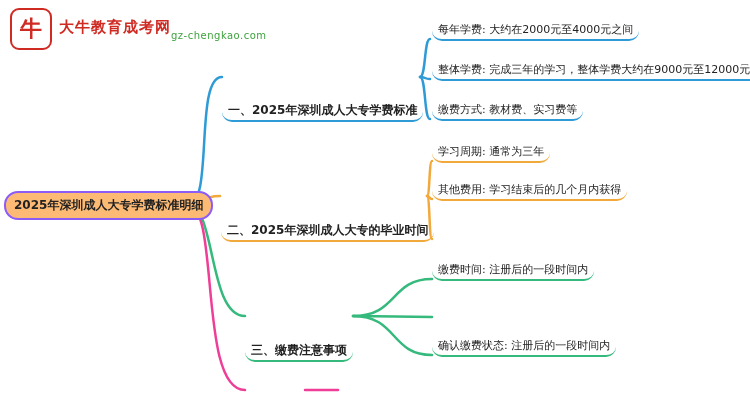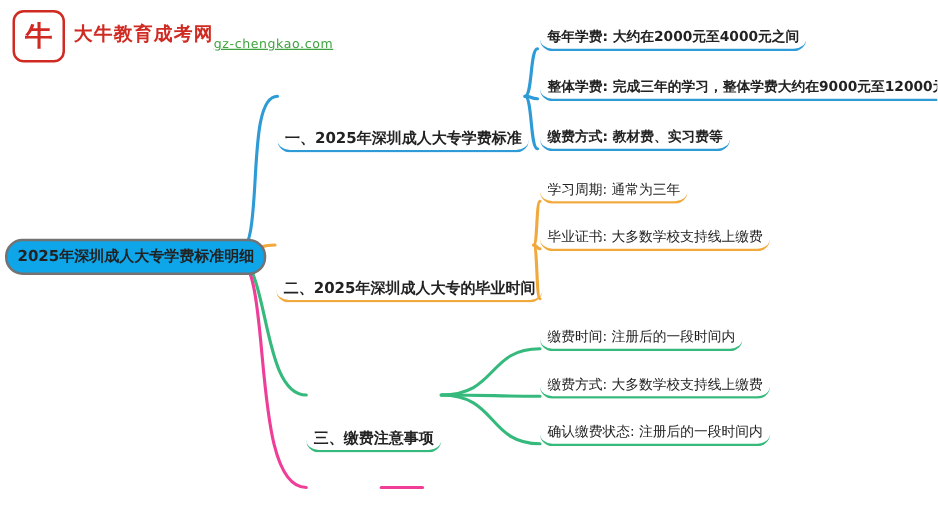--- a/index.html
+++ b/index.html
@@ -1,33 +1,33 @@
 <!DOCTYPE html>
 <html><head>
 <meta charset="utf-8">
 <style>
   html,body{margin:0;padding:0;background:#fff;font-family:"DejaVu Sans","Liberation Sans",sans-serif;}
   #canvas{position:relative;width:750px;height:410px;background:#ffffff;overflow:hidden;}
   #connectors{position:absolute;left:0;top:0;width:750px;height:410px;pointer-events:none;}
   .node{position:absolute;white-space:nowrap;color:#222;line-height:19px;padding:0 6px;
         border-bottom:2.5px solid #999;border-radius:0 0 10px 10px;font-size:11px;}
   .branch-label{font-size:12px;font-weight:600;margin-top:44px;}
-  .b1{border-bottom-color:#2e9bd6;font-weight:bold;}
+  .b1{border-bottom-color:#2e9bd6;}
   .b2{border-bottom-color:#f2a93b;}
   .b3{border-bottom-color:#35b97c;}
   .b4{border-bottom-color:#ef3e97;}
   #root-node{position:absolute;left:4px;top:191px;white-space:nowrap;font-size:12px;font-weight:700;
-        color:#222;border:2px solid #737373;border-radius:14px;padding:4px 8px;background:#0ea5e9;}
+        color:#222;border:2px solid #8b5cf6;border-radius:14px;padding:4px 8px;background:#fdba74;}
   
   #logo{position:absolute;left:10px;top:8px;display:flex;align-items:center;gap:7px;}
   #logo-icon{width:38px;height:38px;border:2.5px solid #cf2b23;border-radius:9px;color:#cf2b23;
         display:flex;align-items:center;justify-content:center;font-size:22px;font-weight:700;background:#fff;}
   #logo-texts{display:flex;flex-direction:row;}
   #logo-title{color:#cf2b23;font-size:15px;font-weight:700;letter-spacing:1px;}
-  #logo-subtitle{color:#3ea33e;font-size:10px;letter-spacing:.5px;margin-top:12px;text-decoration:underline;}
+  #logo-subtitle{color:#3ea33e;font-size:10px;letter-spacing:.5px;margin-top:12px;}
 </style>
 </head>
 <body>
 
 <div id="canvas">
 
   <svg id="connectors" viewBox="0 0 750 410" fill="none" stroke-width="2.5" stroke-linecap="round">
     <g stroke="#2e9bd6">
       <path d="M188,205 C214,205 194,77 222,77"></path>
       <path d="M420,77 C426,77 424,39 430,39"></path>
@@ -62,22 +62,21 @@
 
   <div id="root-node">2025年深圳成人大专学费标准明细</div>
 
   <div class="node branch-label b1" style="left:222px;top:57px">一、2025年深圳成人大专学费标准</div>
   <div class="node b1" style="left:432px;top:20px">每年学费: 大约在2000元至4000元之间</div>
   <div class="node b1" style="left:432px;top:60px">整体学费: 完成三年的学习，整体学费大约在9000元至12000元之间</div>
   <div class="node b1" style="left:432px;top:100px">缴费方式: 教材费、实习费等</div>
 
   <div class="node branch-label b2" style="left:221px;top:177px">二、2025年深圳成人大专的毕业时间</div>
   <div class="node b2" style="left:432px;top:142px">学习周期: 通常为三年</div>
-  <div class="node b2" style="left:432px;top:180px">毕业证书: 大多数学校支持线上缴费</div>
+  <div class="node b2" style="left:432px;top:180px">其他费用: 学习结束后的几个月内获得</div>
 
   <div class="node branch-label b3" style="left:245px;top:297px">三、缴费注意事项</div>
   <div class="node b3" style="left:432px;top:260px">缴费时间: 注册后的一段时间内</div>
-  <div class="node b3" style="left:432px;top:298px">缴费方式: 大多数学校支持线上缴费</div>
   <div class="node b3" style="left:432px;top:336px">确认缴费状态: 注册后的一段时间内</div>
 
   <div class="node branch-label b4" style="left:245px;top:371px">四、总结</div>
 
 </div>
 
 </body></html>

